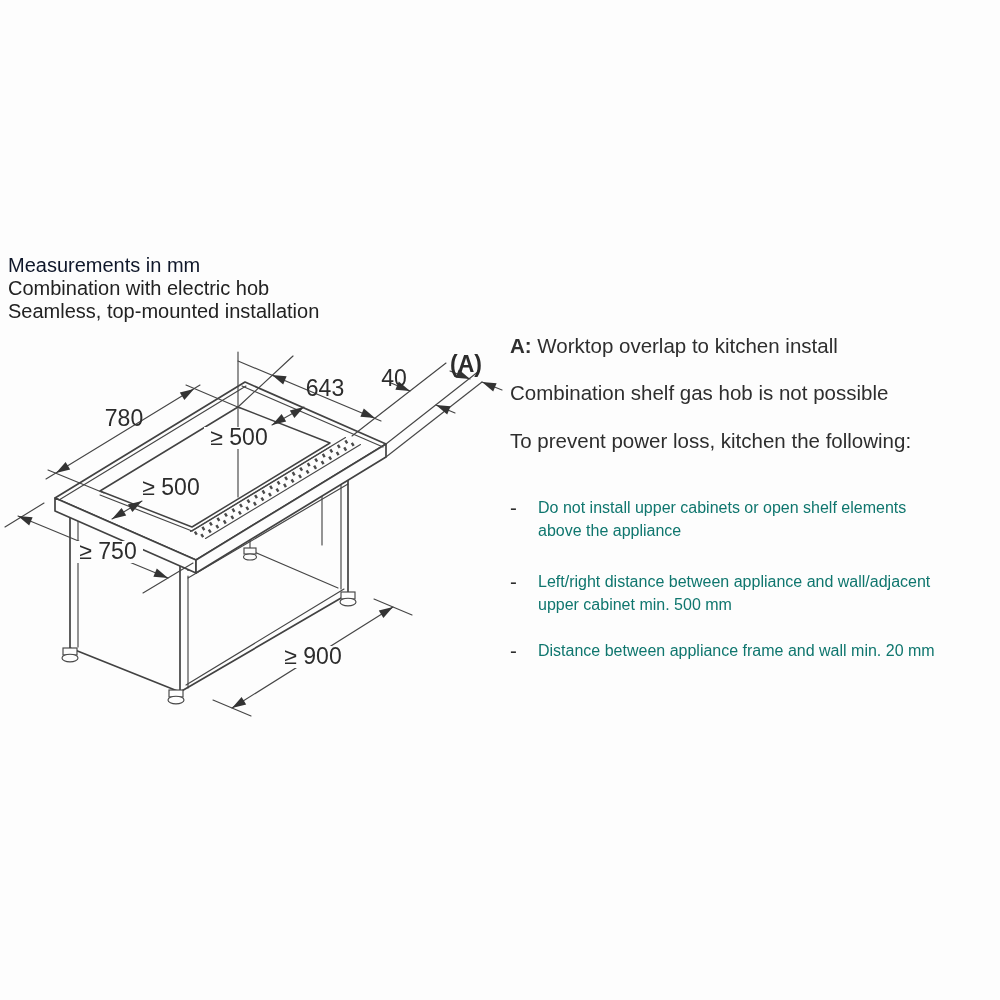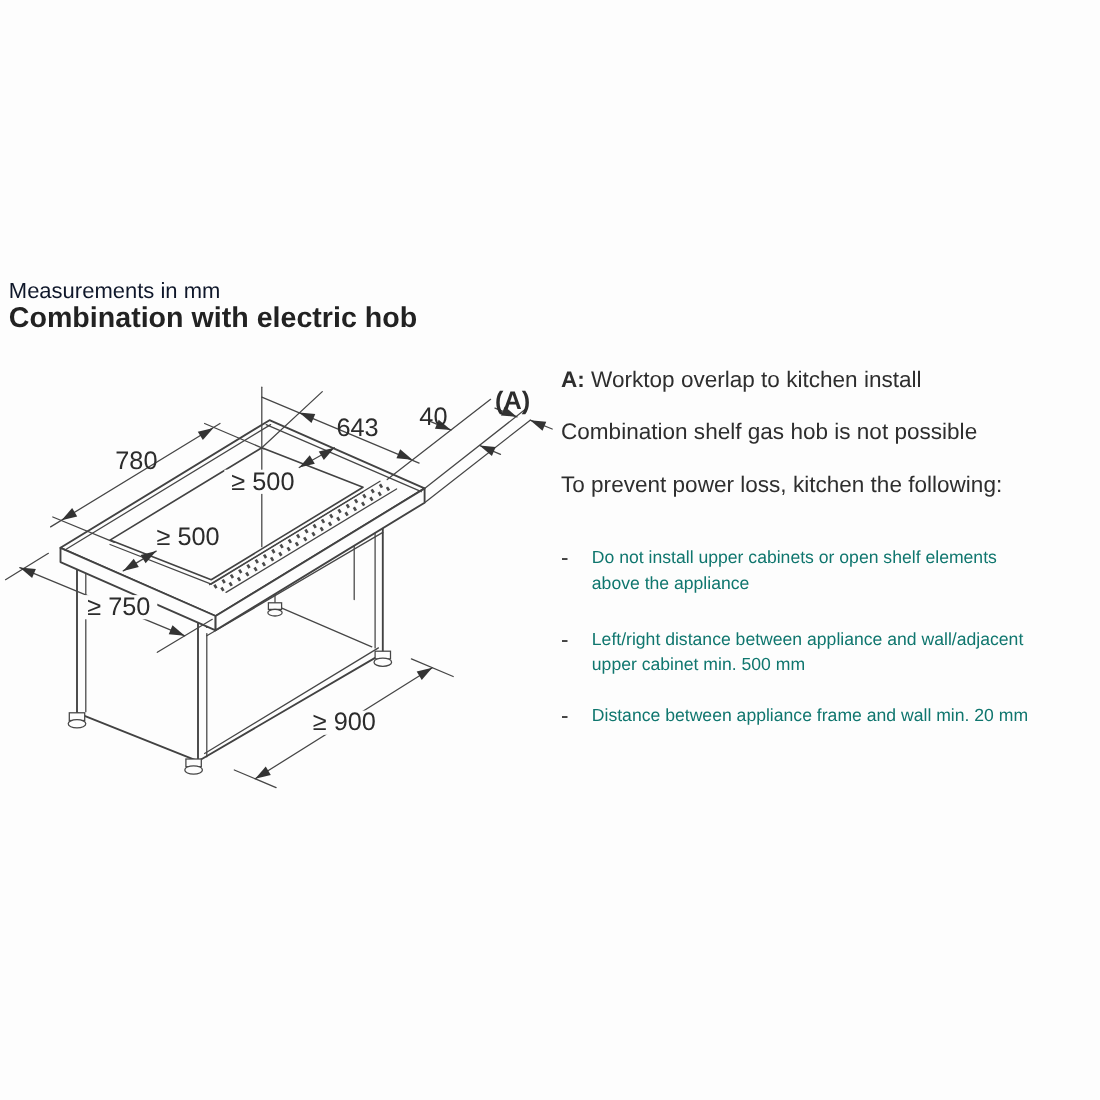--- a/index.html
+++ b/index.html
@@ -2,21 +2,21 @@
 <html><head>
 <meta charset="utf-8">
 <style>
   html,body{margin:0;padding:0;}
   body{
     width:1000px;height:1000px;background:#fdfdfd;position:relative;
     font-family:"Liberation Sans",sans-serif;color:#2d2d2d;overflow:hidden;
   }
   .hdr{position:absolute;left:8px;top:254px;line-height:23px;}
   .hdr .h-reg{font-size:20px;color:#0f172a;}
-  .hdr .h-bold{font-size:26px;font-weight:bold;color:#222;}
+  .hdr .h-bold{font-size:20px;font-weight:normal;color:#222;}
   .notes{position:absolute;left:510px;width:432px;}
   .notes p{margin:0;font-size:20.5px;line-height:23px;color:#2e2e2e;}
   .legend-a{font-weight:bold;}
   .bullet{position:absolute;left:510px;width:436px;display:flex;}
   .bullet .dash{width:28px;flex:0 0 28px;font-size:20.5px;line-height:23px;}
   .bullet .btxt{font-size:16px;line-height:23px;color:#0f766e;width:400px;}
   svg text{font-family:"Liberation Sans",sans-serif;font-size:23px;fill:#2c2c2c;}
   svg .bold{font-weight:bold;}
   .ln{stroke:#424242;fill:none;stroke-width:1.7;stroke-linejoin:round;stroke-linecap:round;}
   .tn{stroke:#464646;fill:none;stroke-width:1.15;stroke-linecap:round;}
@@ -24,20 +24,21 @@
   .ar{fill:#333;stroke:none;}
   .mask{fill:#fdfdfd;stroke:none;}
   .dots{stroke:#4a4a4a;fill:none;stroke-width:3.6;stroke-dasharray:2.4 6.4;}
 </style>
 </head>
 <body>
 
 <div class="hdr">
   <div class="h-reg">Measurements in mm</div>
   <div class="h-bold">Combination with electric hob</div>
+  <div class="h-bold">Seamless, top-mounted installation</div>
 </div>
 
 <svg width="1000" height="1000" viewBox="0 0 1000 1000" style="position:absolute;left:0;top:0">
 
   <g>
 
     <line class="ln" x1="70" y1="518" x2="70" y2="648"></line>
     <line class="tn" x1="78" y1="521" x2="78" y2="647"></line>
     <line class="ln" x1="180" y1="566" x2="180" y2="690"></line>
     <line class="tn" x1="188" y1="576" x2="188" y2="688"></line>

